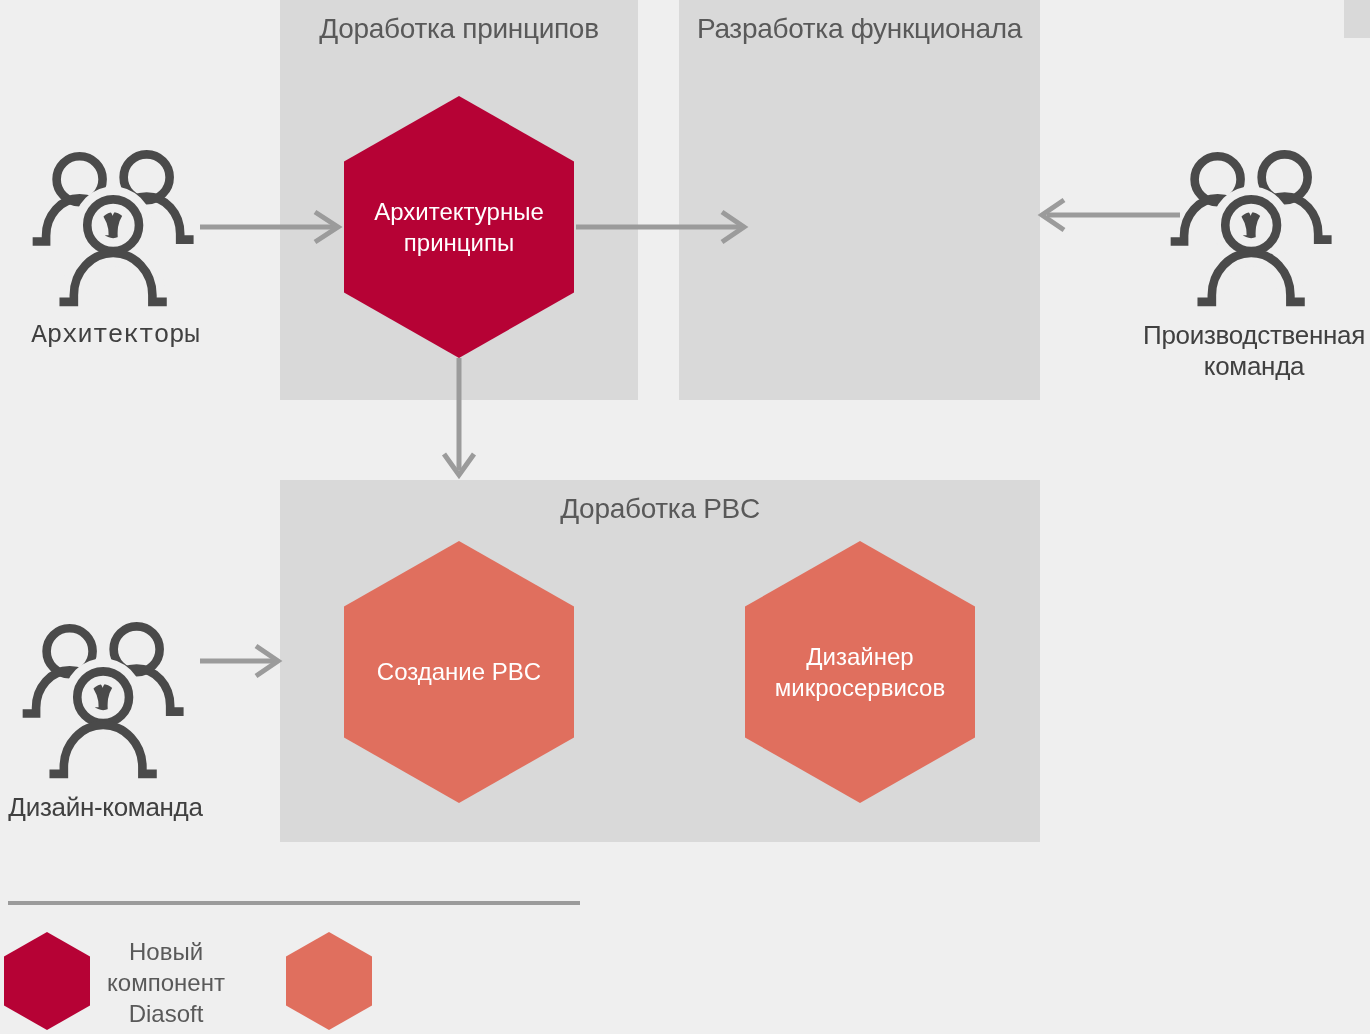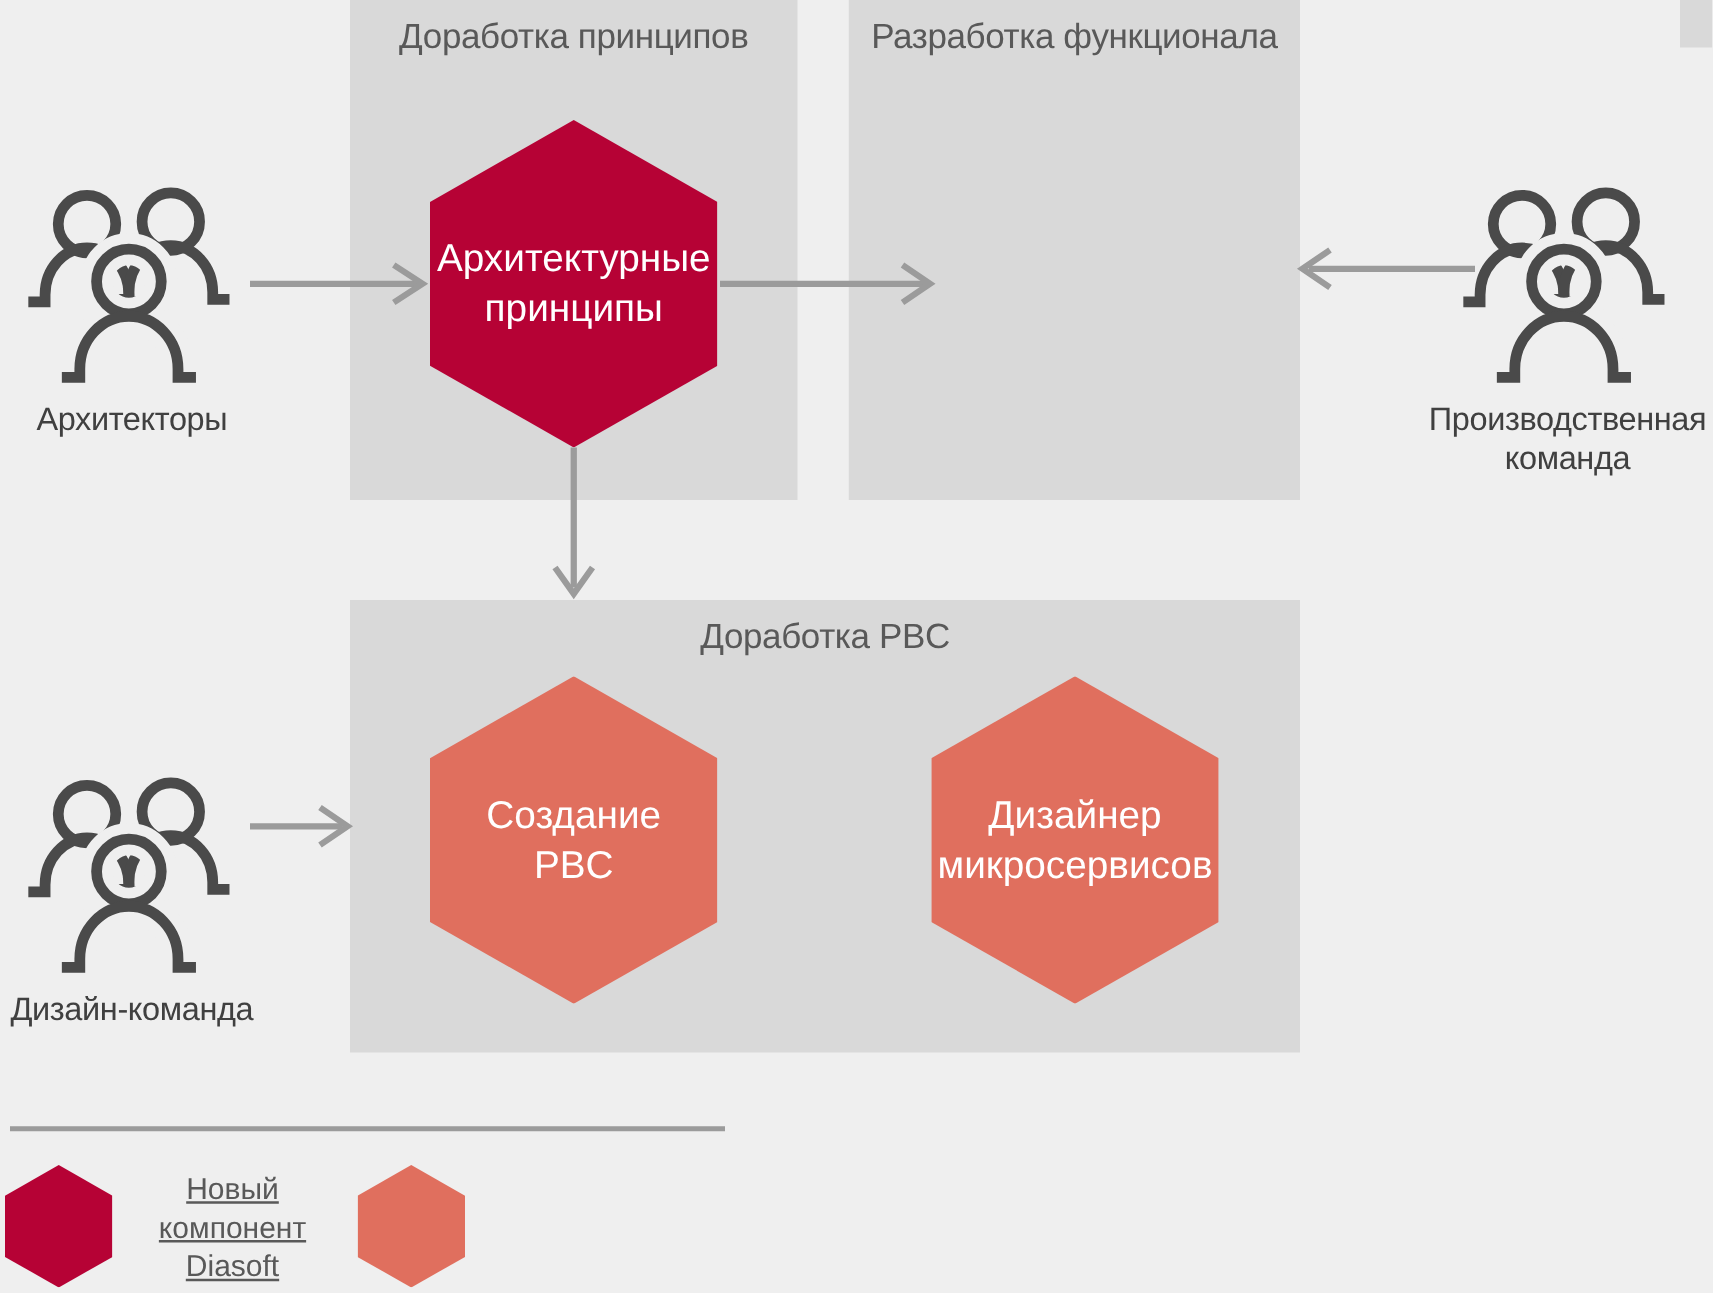--- a/index.html
+++ b/index.html
@@ -36,21 +36,21 @@
   }
 
   
   .hex {
     position:absolute;
     width:230px; height:262px;
     clip-path:polygon(50% 0,100% 25%,100% 75%,50% 100%,0 75%,0 25%);
     display:flex; align-items:center; justify-content:center;
     text-align:center;
     color:#fff;
-    font-size:31px;
+    font-size:24px;
     line-height:1.3;
     padding:0 10px;
     box-sizing:border-box;
   }
   .hex.new      { background:#B60235; }
   .hex.existing { background:#E06F5E; }
   #hex-principles { left:344px; top:96px; }
   #hex-standards  { left:745px; top:96px; }
   #hex-pbc        { left:344px; top:541px; }
   #hex-micro      { left:745px; top:541px; }
@@ -58,21 +58,21 @@
   
   .actor { position:absolute; text-align:center; }
   .actor svg { display:block; margin:0 auto; }
   .actor-label {
     margin-top:6px;
     font-size:26px;
     color:#404040;
     line-height:1.2;
     letter-spacing:-0.3px;
   }
-  #actor-architects { left:8px;    top:146px; width:195px; }
+  #actor-architects { left:18px;    top:146px; width:195px;font-family:Liberation Mono, monospace; }
   #actor-production { left:1138px; top:146px; width:232px; }
   #actor-design     { left:8px;    top:618px; width:195px; }
 
   
   .arrows {
     position:absolute; left:0; top:0;
     pointer-events:none;
   }
 
   
@@ -91,21 +91,21 @@
   #legend-hex-new      { left:4px;   background:#B60235; }
   #legend-hex-existing { left:286px; background:#E06F5E; }
   .legend-label {
     position:absolute;
     top:936px;
     font-size:24px;
     color:#595959;
     line-height:1.3;
     text-align:center;
   }
-  #legend-label-new      { left:106px;  width:160px;text-decoration:underline; }
+  #legend-label-new      { left:86px;  width:160px; }
   #legend-label-existing { left:393px; width:195px; }
 </style>
 </head>
 <body>
 
 <div class="canvas">
 
   <div class="stage" id="box-refine">
     <div class="stage-title">Доработка принципов</div>
   </div>

